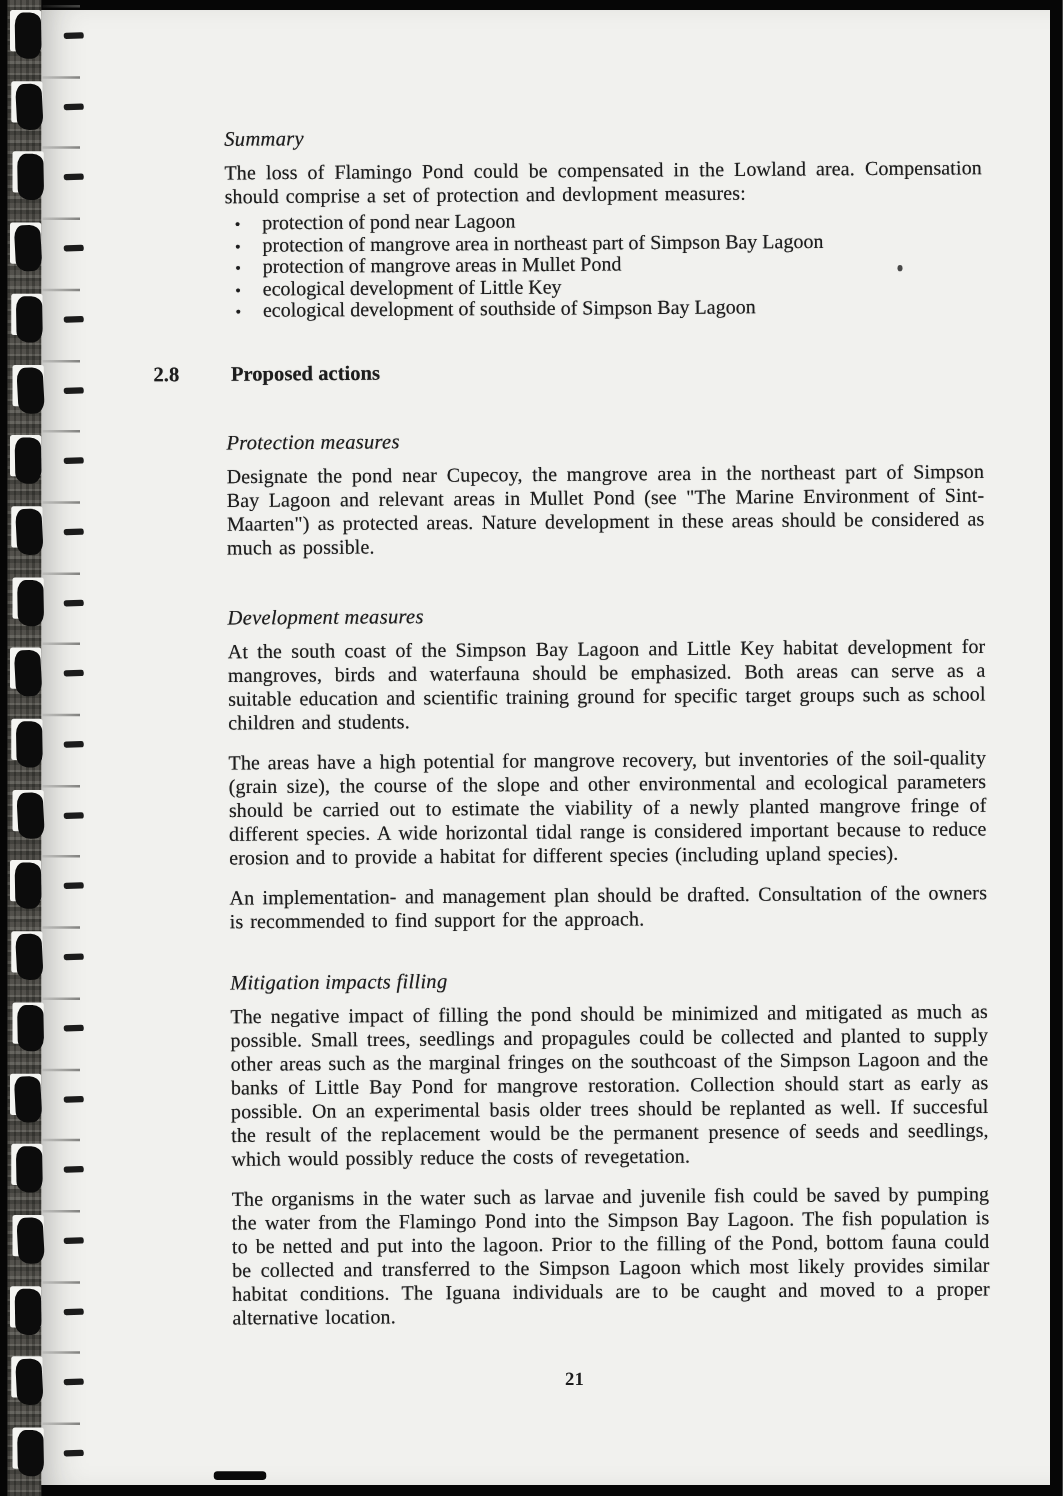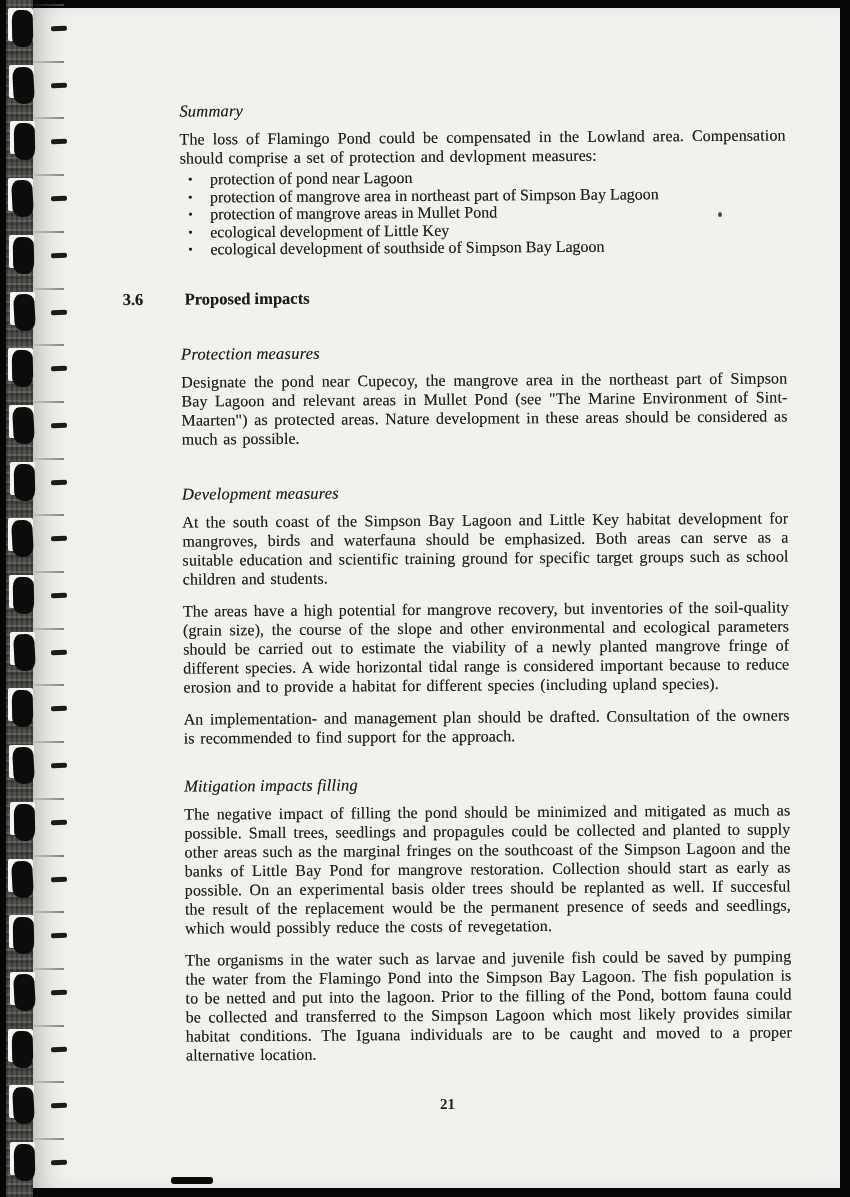--- a/index.html
+++ b/index.html
@@ -83,21 +83,21 @@
     font-weight: bold;
     font-size: 16.5px;
   }
   .section-number { width: 62px; margin-left: -58px; flex: 0 0 62px; }
   .sub-heading { margin-top: 36px; }
   .mt-sm { margin-top: 9px !important; }
   .mt-md { margin-top: 13px !important; }
   .mt-lg { margin-top: 29px !important; }
   .page-number {
     position: absolute;
-    left: 440px; top: 1096px;
+    left: 452px; top: 1096px;
     width: 60px;
     font-weight: bold;
     font-size: 15px;
     color: var(--ink, #1d1d1d);
   }
   
   .artifact-dot {
     position: absolute; left: 690px; top: 204px;
     width: 4px; height: 5px; background: rgba(30,30,30,0.8); border-radius: 50%;
   }
@@ -137,22 +137,22 @@
           <span class="bullet-dot">•</span>
           <span>ecological development of Little Key</span>
         </li>
         <li>
           <span class="bullet-dot">•</span>
           <span>ecological development of southside of Simpson Bay Lagoon</span>
         </li>
       </ul>
 
       <div class="section-row">
-        <span class="section-number">3.6</span>
-        <span>Proposed impacts</span>
+        <span class="section-number">2.8</span>
+        <span>Proposed actions</span>
       </div>
 
       <div class="h-italic sub-heading">Protection measures</div>
       <p class="body mt-sm">Designate the pond near Cupecoy, the mangrove area in the northeast part of Simpson Bay Lagoon and relevant areas in Mullet Pond (see "The Marine Environment of Sint-Maarten") as protected areas. Nature development in these areas should be considered as much as possible.</p>
 
       <div class="h-italic sub-heading">Development measures</div>
       <p class="body mt-sm">At the south coast of the Simpson Bay Lagoon and Little Key habitat development for mangroves, birds and waterfauna should be emphasized. Both areas can serve as a suitable education and scientific training ground for specific target groups such as school children and students.</p>
       <p class="body mt-md">The areas have a high potential for mangrove recovery, but inventories of the soil-quality (grain size), the course of the slope and other environmental and ecological parameters should be carried out to estimate the viability of a newly planted mangrove fringe of different species. A wide horizontal tidal range is considered important because to reduce erosion and to provide a habitat for different species (including upland species).</p>
       <p class="body mt-md">An implementation- and management plan should be drafted. Consultation of the owners is recommended to find support for the approach.</p>
 

